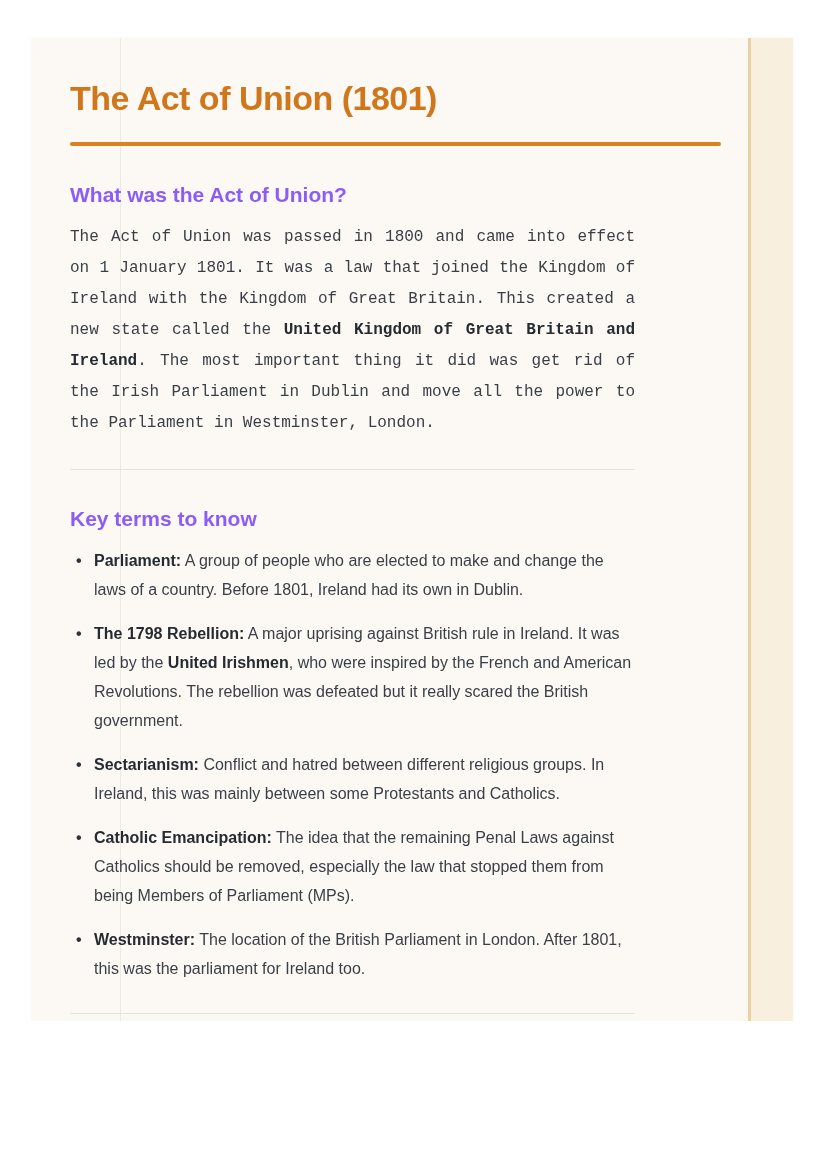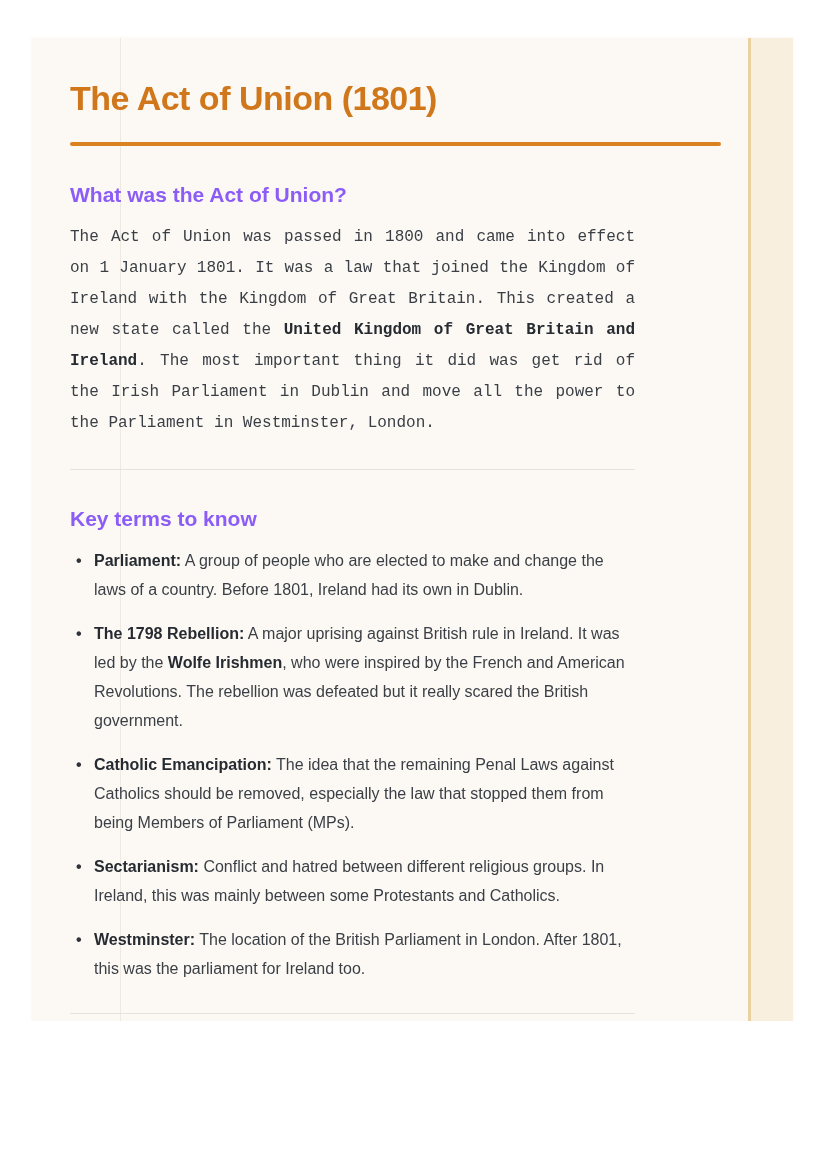--- a/index.html
+++ b/index.html
@@ -74,23 +74,23 @@
         <h2>What was the Act of Union?</h2>
         <p class="para"><span>The Act of Union was passed in 1800 and came into effect on 1 January 1801. It was a law that joined the Kingdom of Ireland with the Kingdom of Great Britain. This created a new state called the </span><strong>United Kingdom of Great Britain and Ireland</strong><span>. The most important thing it did was get rid of the Irish Parliament in Dublin and move all the power to the Parliament in Westminster, London.</span></p>
       </section>
 
       <div class="divider"></div>
 
       <section>
         <h2>Key terms to know</h2>
         <ul class="terms">
             <li><strong>Parliament:</strong><span> A group of people who are elected to make and change the laws of a country. Before 1801, Ireland had its own in Dublin.</span></li>
-            <li><strong>The 1798 Rebellion:</strong><span> A major uprising against British rule in Ireland. It was led by the </span><strong>Wolfe Irishmen</strong><span>, who were inspired by the French and American Revolutions. The rebellion was defeated but it really scared the British government.</span></li>
+            <li><strong>The 1798 Rebellion:</strong><span> A major uprising against British rule in Ireland. It was led by the </span><strong>United Irishmen</strong><span>, who were inspired by the French and American Revolutions. The rebellion was defeated but it really scared the British government.</span></li>
+            <li><strong>Sectarianism:</strong><span> Conflict and hatred between different religious groups. In Ireland, this was mainly between some Protestants and Catholics.</span></li>
             <li><strong>Catholic Emancipation:</strong><span> The idea that the remaining Penal Laws against Catholics should be removed, especially the law that stopped them from being Members of Parliament (MPs).</span></li>
-            <li><strong>Sectarianism:</strong><span> Conflict and hatred between different religious groups. In Ireland, this was mainly between some Protestants and Catholics.</span></li>
             <li><strong>Westminster:</strong><span> The location of the British Parliament in London. After 1801, this was the parliament for Ireland too.</span></li>
           </ul>
       </section>
 
       <div class="divider"></div>
 
       <section>
         <h2>Why the Act of Great happened</h2>
         <p class="para">The British government pushed for the Act of Union for a few main reasons. It wasn't very popular in Ireland, so I need to remember how they got it passed.</p>
 

